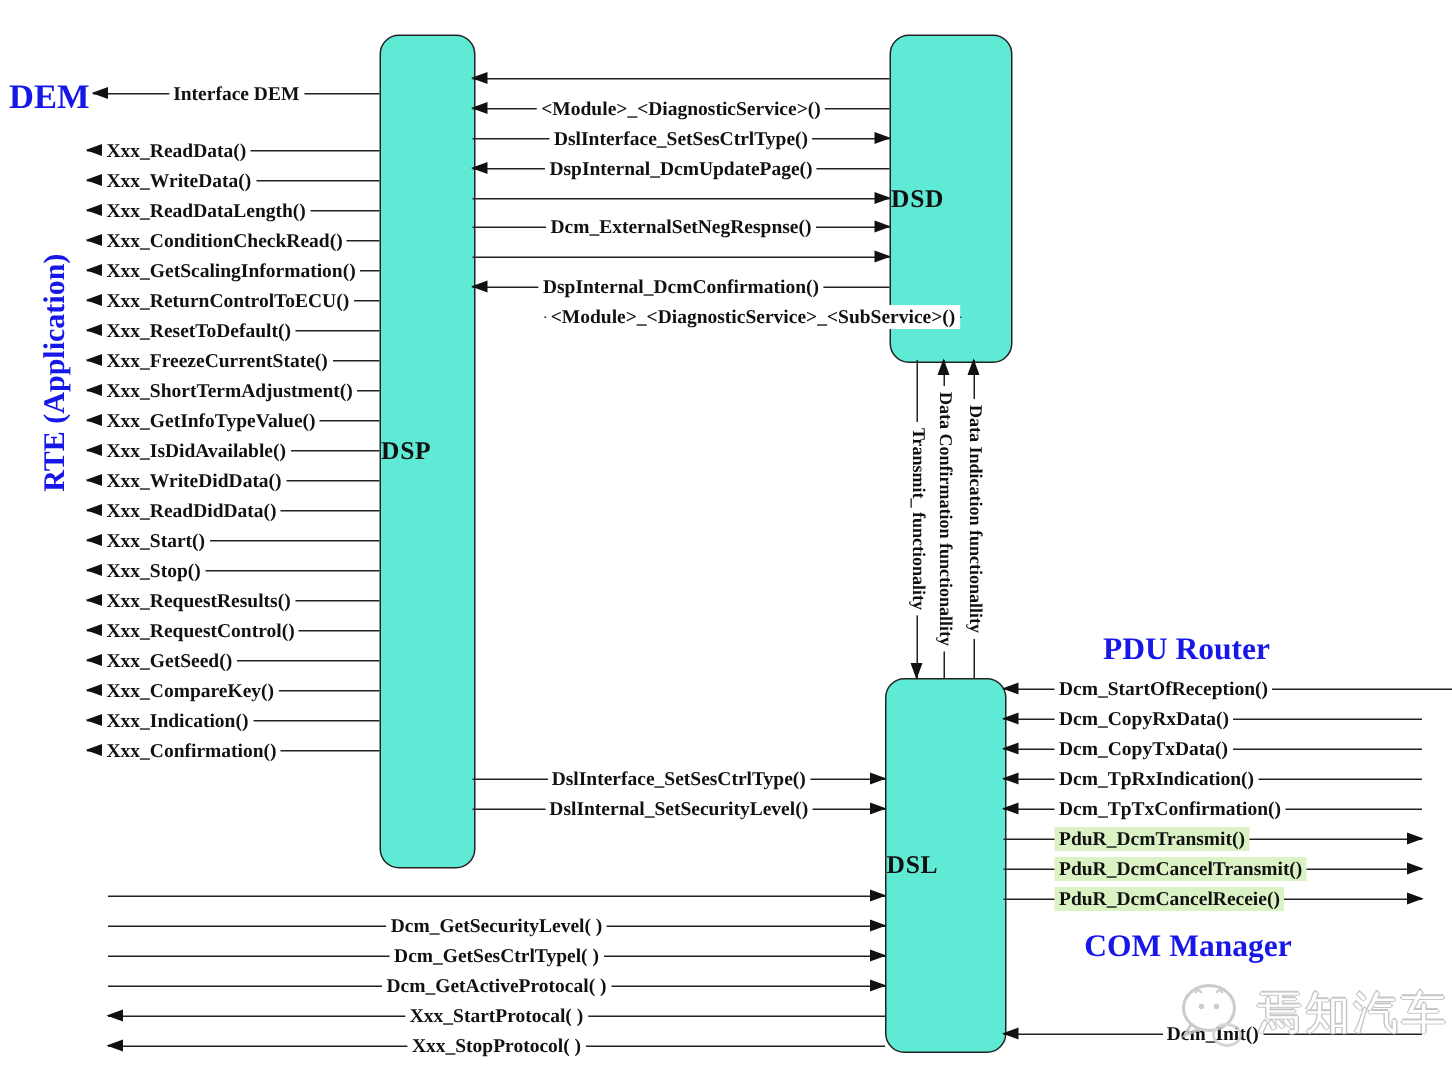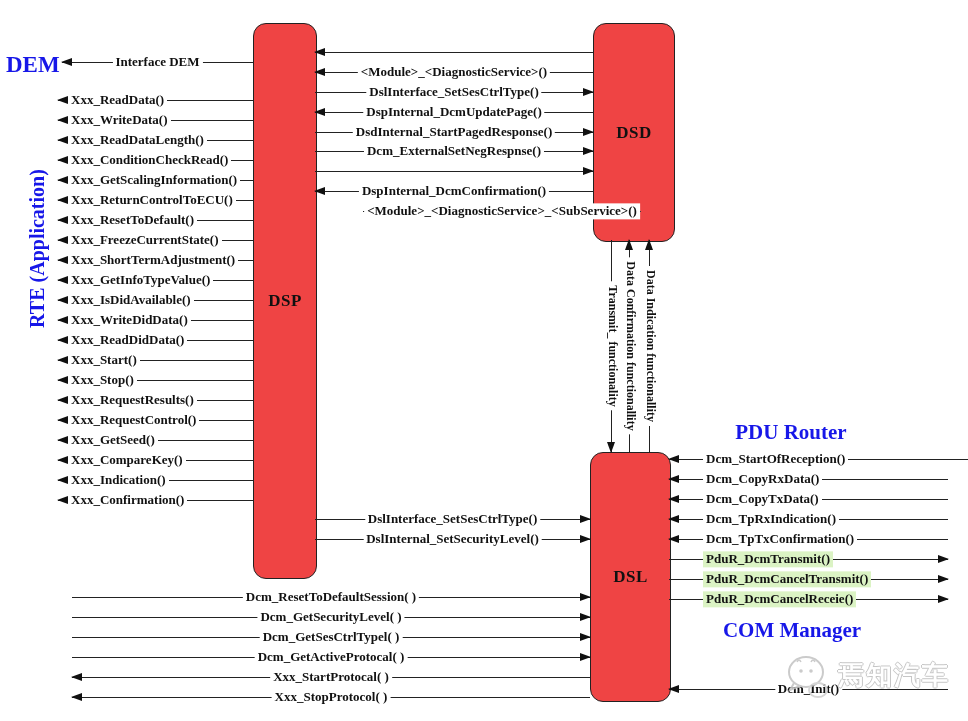--- a/index.html
+++ b/index.html
@@ -1,20 +1,20 @@
 <!DOCTYPE html>
 <html><head>
 <meta charset="utf-8">
 <style>
   html,body{margin:0;padding:0;background:#fff;}
   #canvas{position:relative;width:968px;height:721px;background:#fff;overflow:hidden;
           font-family:"Liberation Serif","DejaVu Serif",serif;}
   
-  .box{position:absolute;border:1.7px solid #222;border-radius:13px;background:#ef4444;
-       display:flex;align-items:center;justify-content:center;
+  .box{position:absolute;border:1.7px solid #222;border-radius:13px;background:#5eead4;
+       display:flex;align-items:center;
        font-weight:bold;font-size:17px;color:#111;letter-spacing:.5px;}
   #box-dsp{left:253px;top:23px;width:62px;height:554px;}
   #box-dsd{left:593px;top:23px;width:80px;height:217px;}
   #box-dsl{left:590px;top:452px;width:79px;height:248px;}
   
   .btitle{position:absolute;color:#1717e8;font-weight:bold;white-space:nowrap;}
   #t-dem{left:6px;top:52px;font-size:23px;}
   #t-rte{left:-113px;top:237px;width:300px;text-align:center;font-size:20px;transform:rotate(-90deg);}
   #t-pdu{left:700px;top:420px;width:182px;text-align:center;font-size:21px;}
   #t-com{left:692px;top:618px;width:200px;text-align:center;font-size:21px;}
@@ -34,21 +34,21 @@
   .varrow{position:absolute;width:18px;}
   .varrow .ln{position:absolute;top:0;bottom:0;left:8px;border-left:1.6px solid #222;}
   .vhd{position:absolute;width:0;height:0;left:4px;}
   .vhd.up{top:-1px;border-left:4.5px solid transparent;border-right:4.5px solid transparent;border-bottom:11px solid #111;}
   .vhd.dn{bottom:-1px;border-left:4.5px solid transparent;border-right:4.5px solid transparent;border-top:11px solid #111;}
   .vlb{position:absolute;left:9px;top:50%;transform:translate(-50%,-50%);writing-mode:vertical-rl;
        background:#fff;padding:4px 0;white-space:nowrap;font-weight:bold;font-size:12px;color:#111;}
   
   #wm{position:absolute;left:780px;top:650px;display:flex;align-items:center;opacity:.85;}
   #wm svg{display:block;}
-  #wm .wm-text{font-size:26px;font-weight:bold;color:#fff;
+  #wm .wm-text{font-size:30px;font-weight:normal;color:#fff;
        text-shadow:-1px 0 #bdbdbd,1px 0 #bdbdbd,0 -1px #bdbdbd,0 1px #bdbdbd;
        font-family:"DejaVu Sans","Liberation Sans",sans-serif;letter-spacing:2px;text-align:right;}
 </style>
 </head>
 <body>
 
 <div id="canvas">
 
   <div class="btitle" id="t-dem">DEM</div>
   <div class="btitle" id="t-rte">RTE (Application)</div>
@@ -191,21 +191,20 @@
         <span class="lb c">DslInterface_SetSesCtrlType()</span>
       </div>
       <div class="arrow" style="left: 315px; top: 104px; width: 278px;">
         <i class="ln"></i>
         <i class="hd hl"></i>
         <span class="lb c">DspInternal_DcmUpdatePage()</span>
       </div>
       <div class="arrow" style="left: 315px; top: 124px; width: 278px;">
         <i class="ln"></i>
         <i class="hd hr"></i>
-        <span class="lb c">DsdInternal_StartPagedResponse()</span>
       </div>
       <div class="arrow" style="left: 315px; top: 143px; width: 278px;">
         <i class="ln"></i>
         <i class="hd hr"></i>
         <span class="lb c">Dcm_ExternalSetNegRespnse()</span>
       </div>
       <div class="arrow" style="left: 315px; top: 163px; width: 278px;">
         <i class="ln"></i>
         <i class="hd hr"></i>
       </div>
@@ -224,21 +223,20 @@
         <span class="lb c">DslInterface_SetSesCtrlType()</span>
       </div>
       <div class="arrow" style="left: 315px; top: 531px; width: 275px;">
         <i class="ln"></i>
         <i class="hd hr"></i>
         <span class="lb c">DslInternal_SetSecurityLevel()</span>
       </div>
       <div class="arrow" style="left: 72px; top: 589px; width: 518px;">
         <i class="ln"></i>
         <i class="hd hr"></i>
-        <span class="lb c">Dcm_ResetToDefaultSession( )</span>
       </div>
       <div class="arrow" style="left: 72px; top: 609px; width: 518px;">
         <i class="ln"></i>
         <i class="hd hr"></i>
         <span class="lb c">Dcm_GetSecurityLevel( )</span>
       </div>
       <div class="arrow" style="left: 72px; top: 629px; width: 518px;">
         <i class="ln"></i>
         <i class="hd hr"></i>
         <span class="lb c">Dcm_GetSesCtrlTypel( )</span>

